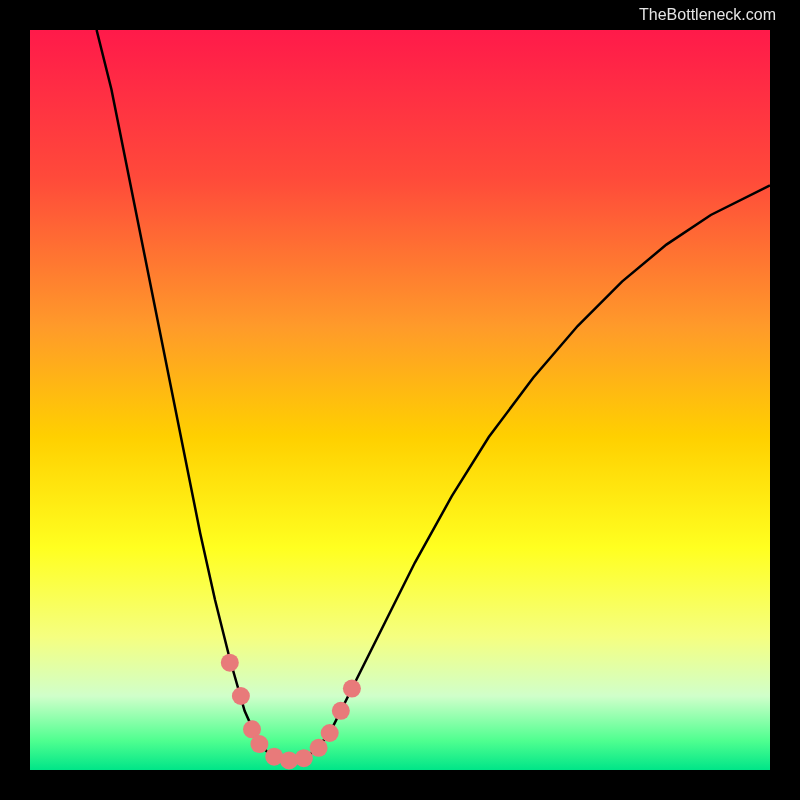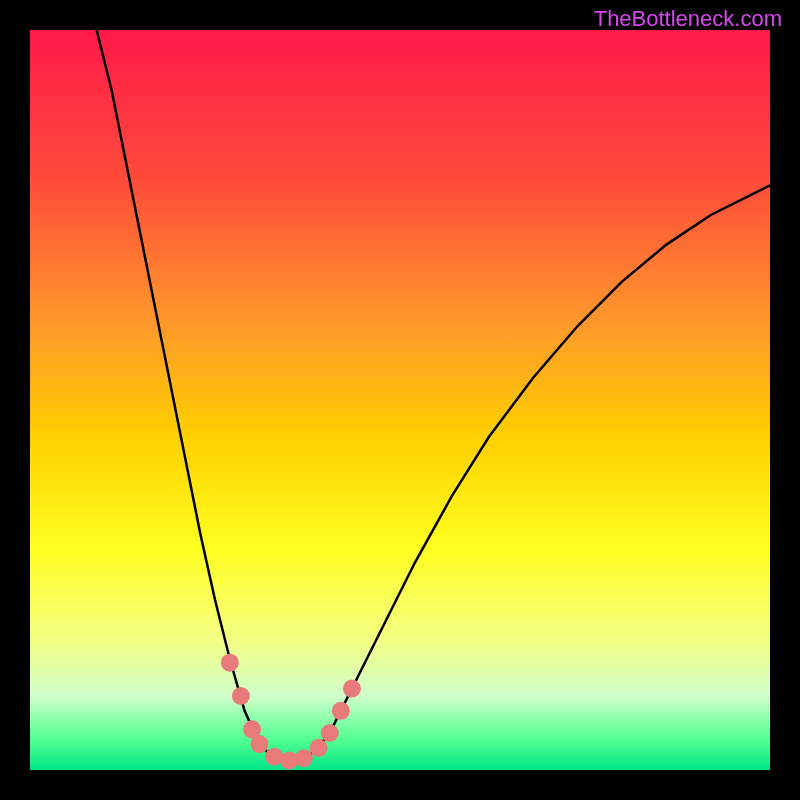--- a/index.html
+++ b/index.html
@@ -7,23 +7,23 @@
     padding: 0;
     width: 800px;
     height: 800px;
     background: #000;
     position: relative;
     font-family: Arial, sans-serif;
   }
   .watermark {
     position: absolute;
     top: 6px;
-    right: 18px;
-    color: #d946ef;
-    font-size: 22px;
+    right: 24px;
+    color: #e5e5e5;
+    font-size: 16px;
     font-weight: 500;
     z-index: 10;
   }
   .frame {
     position: absolute;
     top: 30px;
     left: 30px;
     width: 740px;
     height: 740px;
     background: #000;

